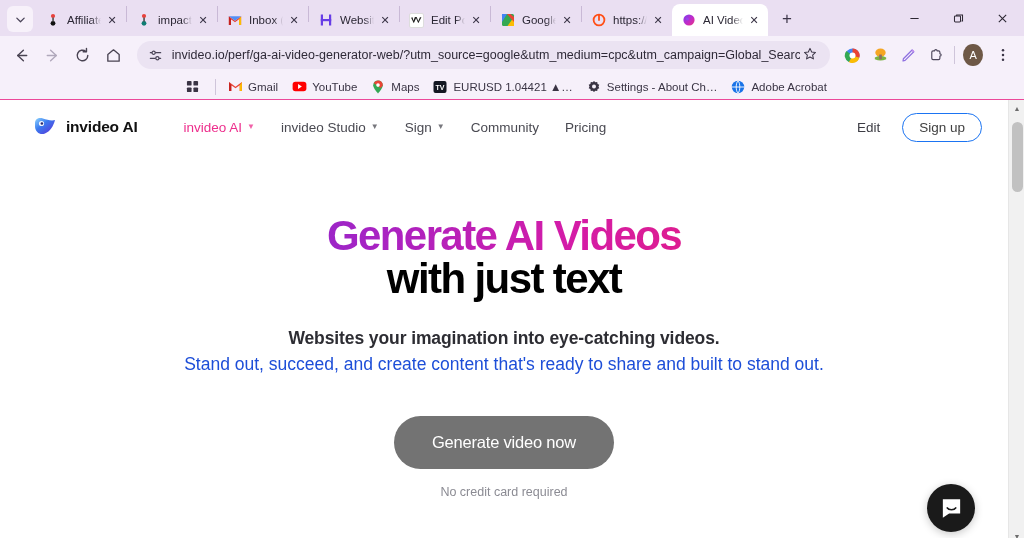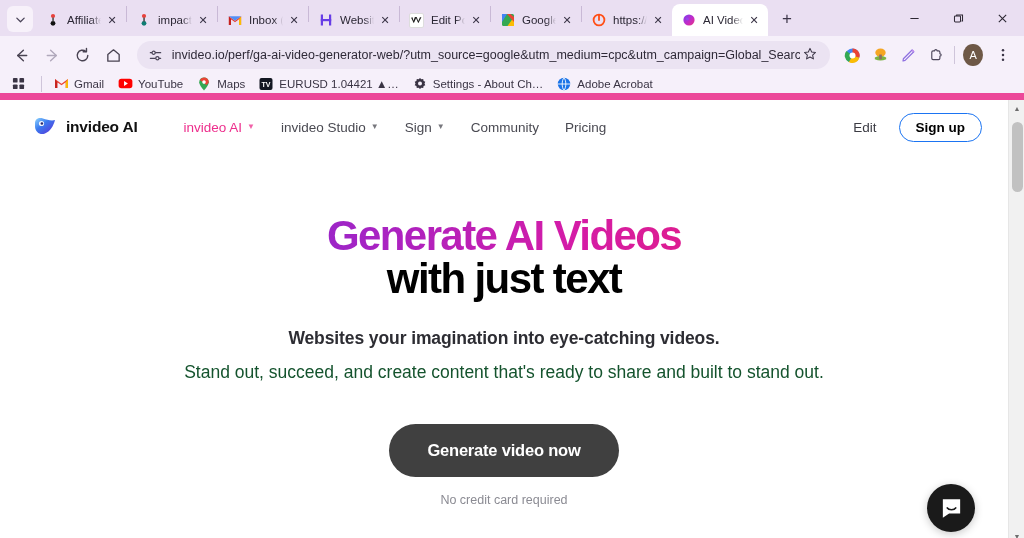--- a/index.html
+++ b/index.html
@@ -119,21 +119,22 @@
     font-size: 11px; display: flex; align-items: center; justify-content: center;
     margin: 0 5px;
   }
   .vsep { width:1px; height:18px; background:#cfc5da; margin:0 4px; }
 
   .bookmarks {
     height: 26px;
     background: #F6F0FA;
     display: flex; align-items: center;
     padding: 0 10px;
-    border-bottom: 7px solid #ec4899;
+    border-bottom: 1px solid #ec4899;
+    justify-content: center;
   }
   .bm {
     display: flex; align-items: center;
     margin-right: 13px;
     font-size: 11.5px; color: #3a3444;
     white-space: nowrap;
   }
   .bm .bmicon {
     width: 16px; height: 16px; margin-right: 5px;
     display: flex; align-items: center; justify-content: center;
@@ -165,22 +166,22 @@
     font-size: 13.5px; color: #4a4a52;
     display: flex; align-items: center; gap: 5px;
     white-space: nowrap;
   }
   .navlink.accent { color: #ED2E8C; }
   .caret { font-size: 8px; opacity: .75; line-height:1; }
   .nav-right { margin-left: auto; display: flex; align-items: center; gap: 22px; }
   .login-link { font-size: 13.5px; color: #3c3c44; }
   .signup-btn {
     border: 1.5px solid #1B74F2;
-    color: #000000;
-    font-size: 13.5px; font-weight: 700;
+    color: #404040;
+    font-size: 13.5px; font-weight: 400;
     padding: 6px 16px;
     border-radius: 20px;
     background: #fff;
     white-space: nowrap;
   }
 
   .hero { text-align: center; padding-top: 52px; }
   .h1 {
     font-size: 42px;
     font-weight: 800;
@@ -197,34 +198,34 @@
   .h1-l2 { display: block; color: #000; }
 
   .sub1 {
     margin-top: 27px;
     font-size: 17.5px;
     font-weight: 700;
     color: #2d2d33;
     letter-spacing: -0.1px;
   }
   .sub2 {
-    margin-top: 12px;
+    margin-top: 4px;
     font-size: 17.5px;
-    color: #14532d;
+    color: #1d4ed8;
     line-height: 1.33;
     max-width: 640px;
     margin-left: auto; margin-right: auto;
   }
 
   .cta-wrap { margin-top: 40px; text-align: center; }
   .cta-btn {
     display: inline-block;
-    background: #404040;
+    background: #737373;
     color: #fff;
-    font-size: 16.5px; font-weight: 700;
+    font-size: 16.5px; font-weight: 400;
     padding: 17px 38px;
     border-radius: 34px;
     letter-spacing: -0.2px;
   }
   .cta-note {
     margin-top: 16px;
     font-size: 12.5px;
     color: #8b8b93;
   }
 

